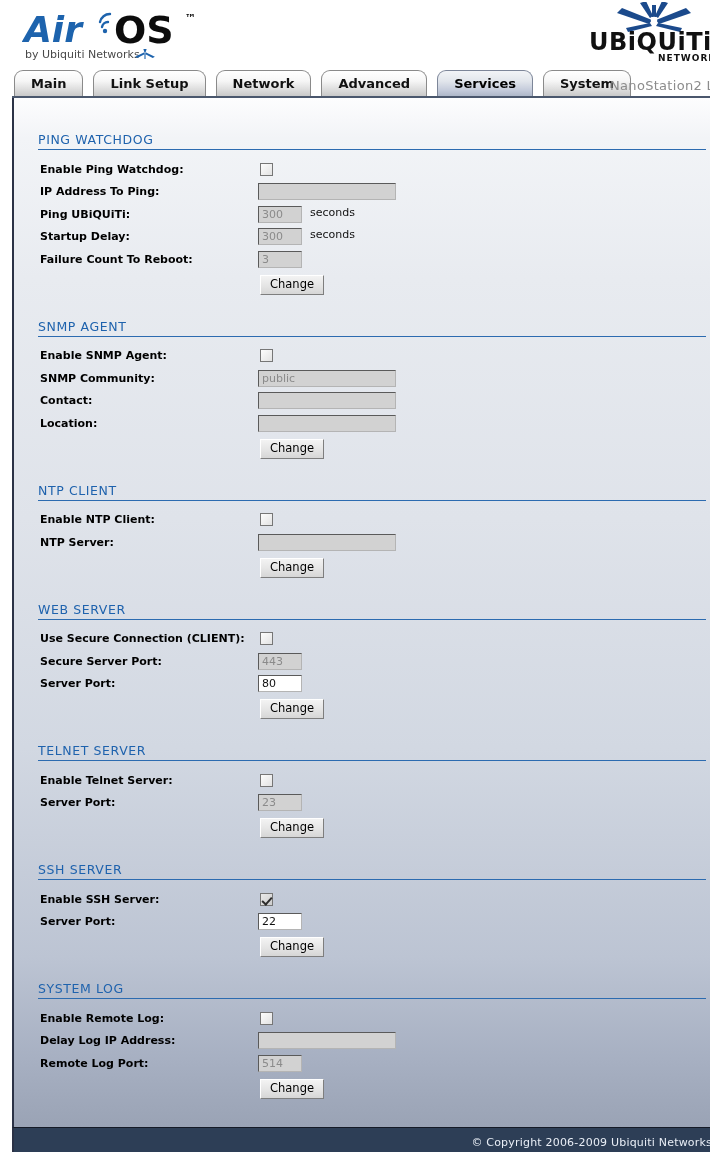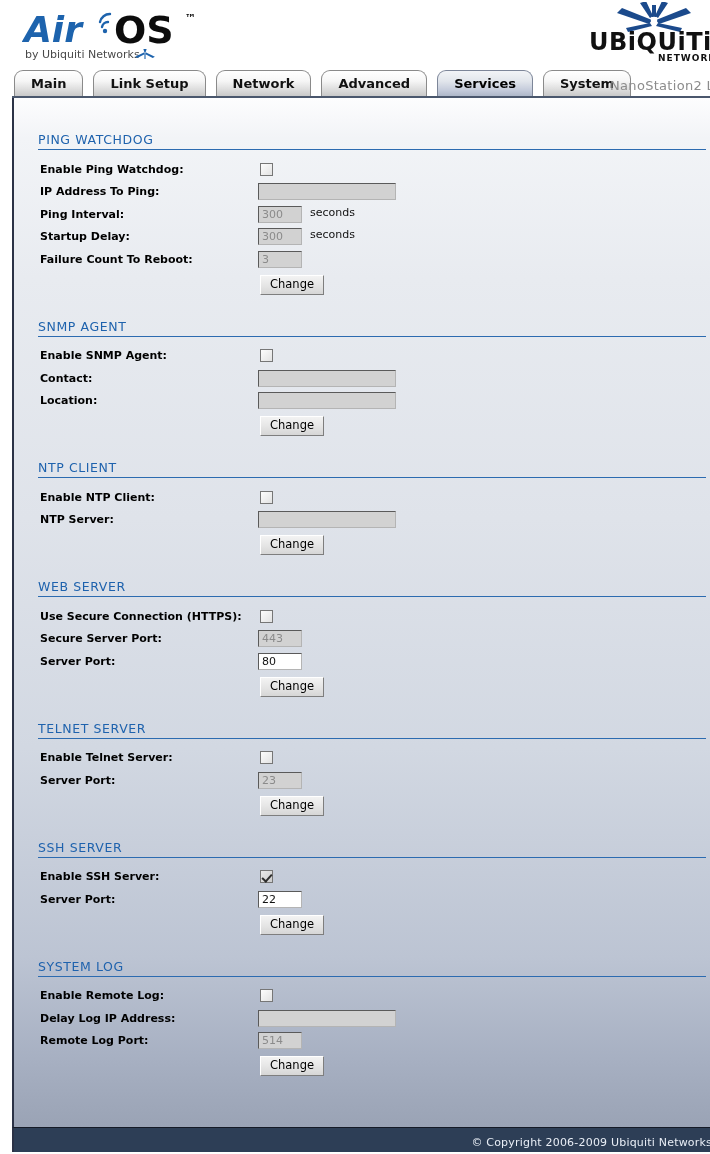--- a/index.html
+++ b/index.html
@@ -319,21 +319,21 @@
       </div>
 
       <div class="row">
         <div class="row-label">IP Address To Ping:</div>
         <div class="row-field">
           <input class="inp w-wide" type="text" value="" style="">
         </div>
       </div>
 
       <div class="row">
-        <div class="row-label">Ping Interval:</div>
+        <div class="row-label">Ping UBiQUiTi:</div>
         <div class="row-field">
           <input class="inp w-small" type="text" value="300" style="">
           <span class="unit">seconds</span>
         </div>
       </div>
 
       <div class="row">
         <div class="row-label">Startup Delay:</div>
         <div class="row-field">
           <input class="inp w-small" type="text" value="300" style="">
@@ -360,20 +360,26 @@
       <div class="section-title">SNMP AGENT</div>
       <div class="section-rule"></div>
 
       <div class="row">
         <div class="row-label">Enable SNMP Agent:</div>
         <div class="row-field">
           <span class="cbx"></span>
         </div>
       </div>
 
+      <div class="row">
+        <div class="row-label">SNMP Community:</div>
+        <div class="row-field">
+          <input class="inp w-wide" type="text" value="public" style="">
+        </div>
+      </div>
 
       <div class="row">
         <div class="row-label">Contact:</div>
         <div class="row-field">
           <input class="inp w-wide" type="text" value="" style="">
         </div>
       </div>
 
       <div class="row">
         <div class="row-label">Location:</div>
@@ -414,21 +420,21 @@
       </div>
     </div>
 
     <div class="gap"></div>
 
     <div class="section">
       <div class="section-title">WEB SERVER</div>
       <div class="section-rule"></div>
 
       <div class="row">
-        <div class="row-label">Use Secure Connection (HTTPS):</div>
+        <div class="row-label">Use Secure Connection (CLIENT):</div>
         <div class="row-field">
           <span class="cbx"></span>
         </div>
       </div>
 
       <div class="row">
         <div class="row-label">Secure Server Port:</div>
         <div class="row-field">
           <input class="inp w-small" type="text" value="443" style="">
         </div>

